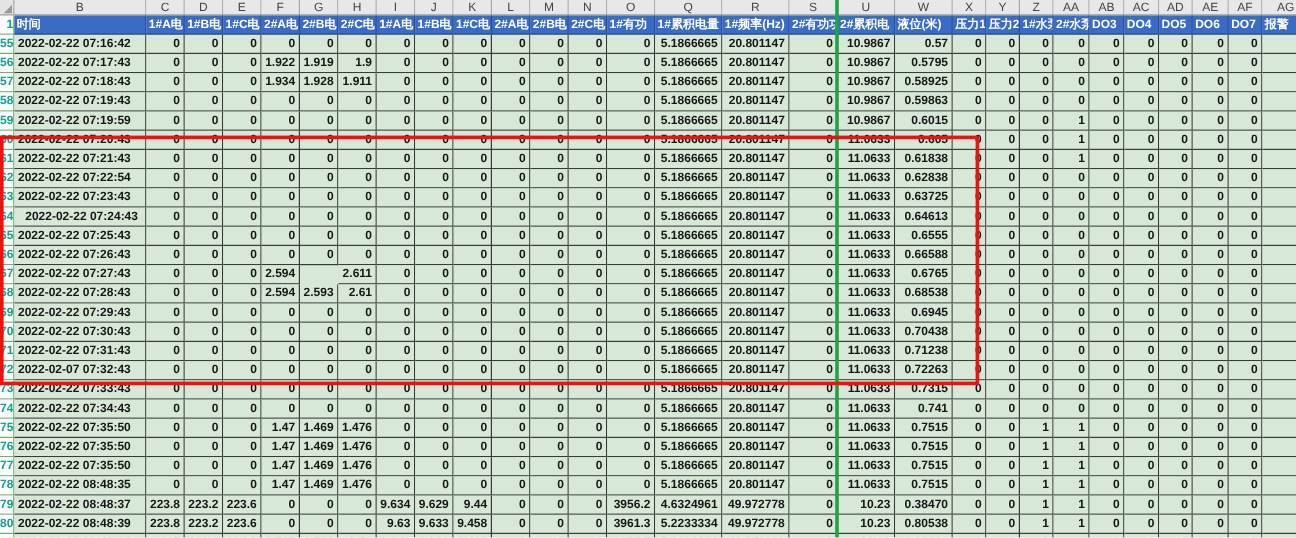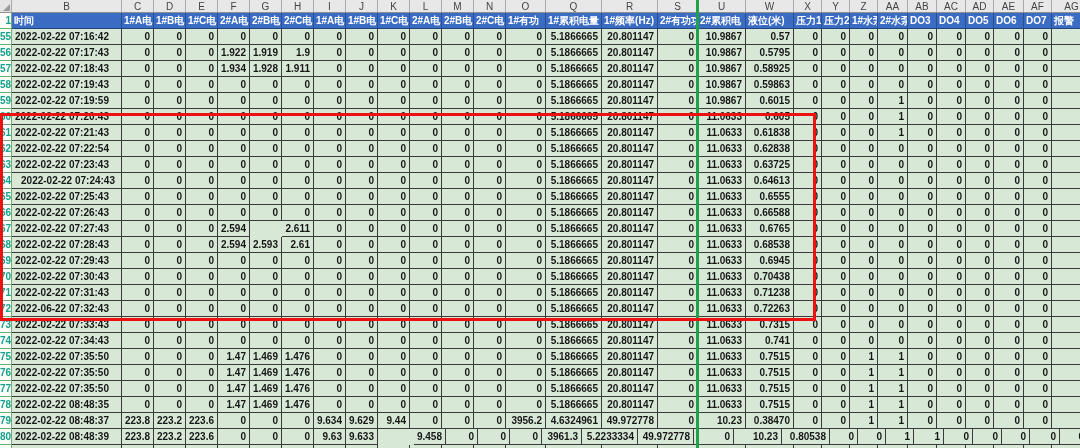--- a/index.html
+++ b/index.html
@@ -647,21 +647,21 @@
         <div class="cell num" style="width: 30px;">0</div>
         <div class="cell num" style="width: 29px;">0</div>
         <div class="cell num" style="width: 29px;">0</div>
         <div class="cell num" style="width: 28px;">0</div>
         <div class="cell num" style="width: 30px;">0</div>
         <div class="cell num" style="width: 28px;">0</div>
         <div class="cell num" style="width: 40px;"></div>
       </div>
       <div class="strip row">
         <div class="rnum">72</div>
-        <div class="cell time" style="width: 110px;">2022-06-22 07:32:43</div>
+        <div class="cell time" style="width: 110px;">2022-02-07 07:32:43</div>
         <div class="cell num" style="width: 32px;">0</div>
         <div class="cell num" style="width: 32px;">0</div>
         <div class="cell num" style="width: 32px;">0</div>
         <div class="cell num" style="width: 32px;">0</div>
         <div class="cell num" style="width: 32px;">0</div>
         <div class="cell num" style="width: 32px;">0</div>
         <div class="cell num" style="width: 32px;">0</div>
         <div class="cell num" style="width: 32px;">0</div>
         <div class="cell num" style="width: 32px;">0</div>
         <div class="cell num" style="width: 32px;">0</div>
@@ -912,21 +912,21 @@
         <div class="rnum">80</div>
         <div class="cell time" style="width: 110px;">2022-02-22 08:48:39</div>
         <div class="cell num" style="width: 32px;">223.8</div>
         <div class="cell num" style="width: 32px;">223.2</div>
         <div class="cell num" style="width: 32px;">223.6</div>
         <div class="cell num" style="width: 32px;">0</div>
         <div class="cell num" style="width: 32px;">0</div>
         <div class="cell num" style="width: 32px;">0</div>
         <div class="cell num" style="width: 32px;">9.63</div>
         <div class="cell num" style="width: 32px;">9.633</div>
-        <div class="cell num" style="width: 32px; margin-left: 36px;">9.458</div>
+        <div class="cell num" style="width: 32px;">9.458</div>
         <div class="cell num" style="width: 32px;">0</div>
         <div class="cell num" style="width: 32px;">0</div>
         <div class="cell num" style="width: 32px;">0</div>
         <div class="cell num" style="width: 40px;">3961.3</div>
         <div class="cell num" style="width: 56px;">5.2233334</div>
         <div class="cell num" style="width: 56px;">49.972778</div>
         <div class="cell num" style="width: 40px;">0</div>
         <div class="cell num" style="width: 48px;">10.23</div>
         <div class="cell num" style="width: 48px;">0.80538</div>
         <div class="cell num" style="width: 28px;">0</div>

